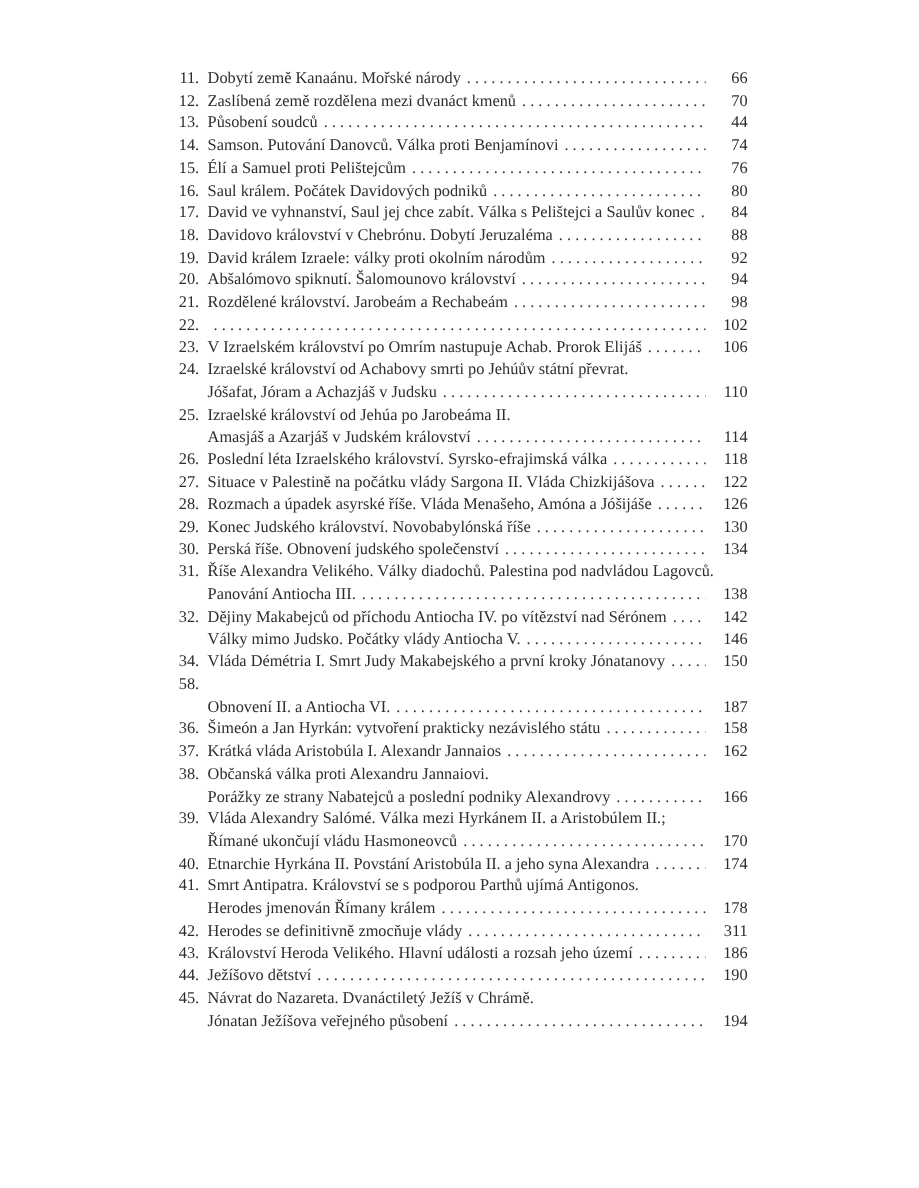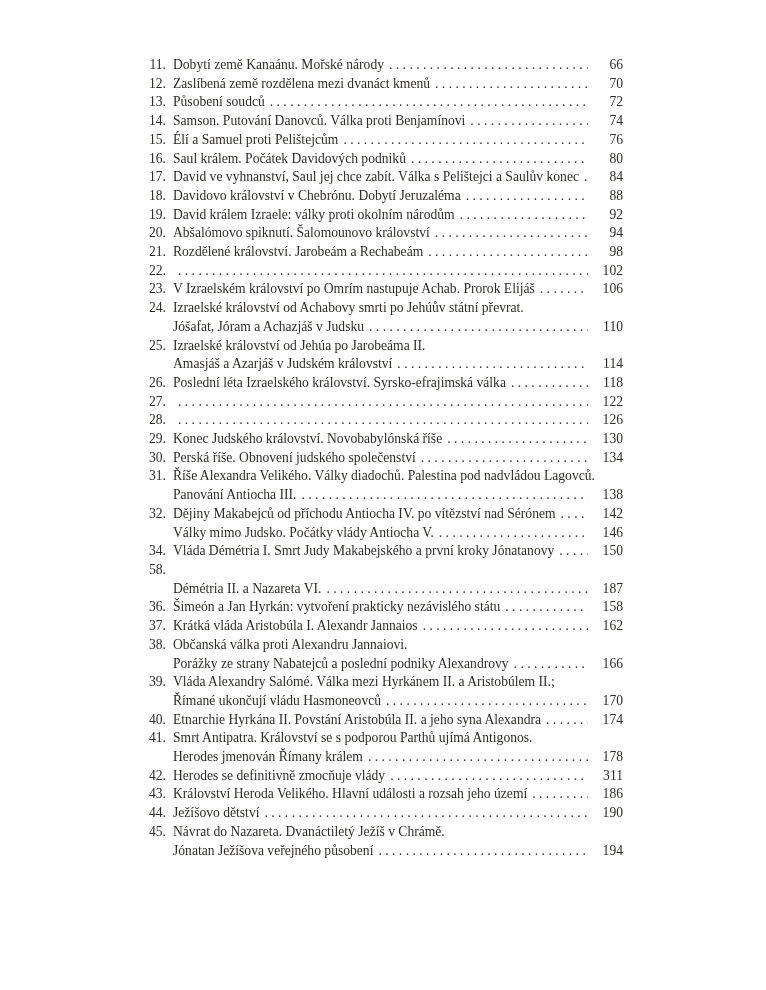--- a/index.html
+++ b/index.html
@@ -68,21 +68,21 @@
       <div class="line">
         <span class="num">12.</span>
         <span class="title">Zaslíbená země rozdělena mezi dvanáct kmenů</span>
         <span class="leader"></span>
         <span class="page">70</span>
       </div>
       <div class="line">
         <span class="num">13.</span>
         <span class="title">Působení soudců</span>
         <span class="leader"></span>
-        <span class="page">72</span>
+        <span class="page">44</span>
       </div>
       <div class="line">
         <span class="num">14.</span>
         <span class="title">Samson. Putování Danovců. Válka proti Benjamínovi</span>
         <span class="leader"></span>
         <span class="page">74</span>
       </div>
       <div class="line">
         <span class="num">15.</span>
         <span class="title">Élí a Samuel proti Pelištejcům</span>
@@ -157,25 +157,27 @@
         <span class="page">114</span>
       </div>
       <div class="line">
         <span class="num">26.</span>
         <span class="title">Poslední léta Izraelského království. Syrsko-efrajimská válka</span>
         <span class="leader"></span>
         <span class="page">118</span>
       </div>
       <div class="line">
         <span class="num">27.</span>
+        <span class="title">Situace v Palestině na počátku vlády Sargona II. Vláda Chizkijášova</span>
         <span class="leader"></span>
         <span class="page">122</span>
       </div>
       <div class="line">
         <span class="num">28.</span>
+        <span class="title">Rozmach a úpadek asyrské říše. Vláda Menašeho, Amóna a Jóšijáše</span>
         <span class="leader"></span>
         <span class="page">126</span>
       </div>
       <div class="line">
         <span class="num">29.</span>
         <span class="title">Konec Judského království. Novobabylónská říše</span>
         <span class="leader"></span>
         <span class="page">130</span>
       </div>
       <div class="line">
@@ -210,21 +212,21 @@
         <span class="num">34.</span>
         <span class="title">Vláda Démétria I. Smrt Judy Makabejského a první kroky Jónatanovy</span>
         <span class="leader"></span>
         <span class="page">150</span>
       </div>
       <div class="line">
         <span class="num">58.</span>
       </div>
       <div class="line">
         <span class="num"></span>
-        <span class="title">Démétria II. a Nazareta VI.</span>
+        <span class="title">Obnovení II. a Antiocha VI.</span>
         <span class="leader"></span>
         <span class="page">187</span>
       </div>
       <div class="line">
         <span class="num">36.</span>
         <span class="title">Šimeón a Jan Hyrkán: vytvoření prakticky nezávislého státu</span>
         <span class="leader"></span>
         <span class="page">158</span>
       </div>
       <div class="line">

